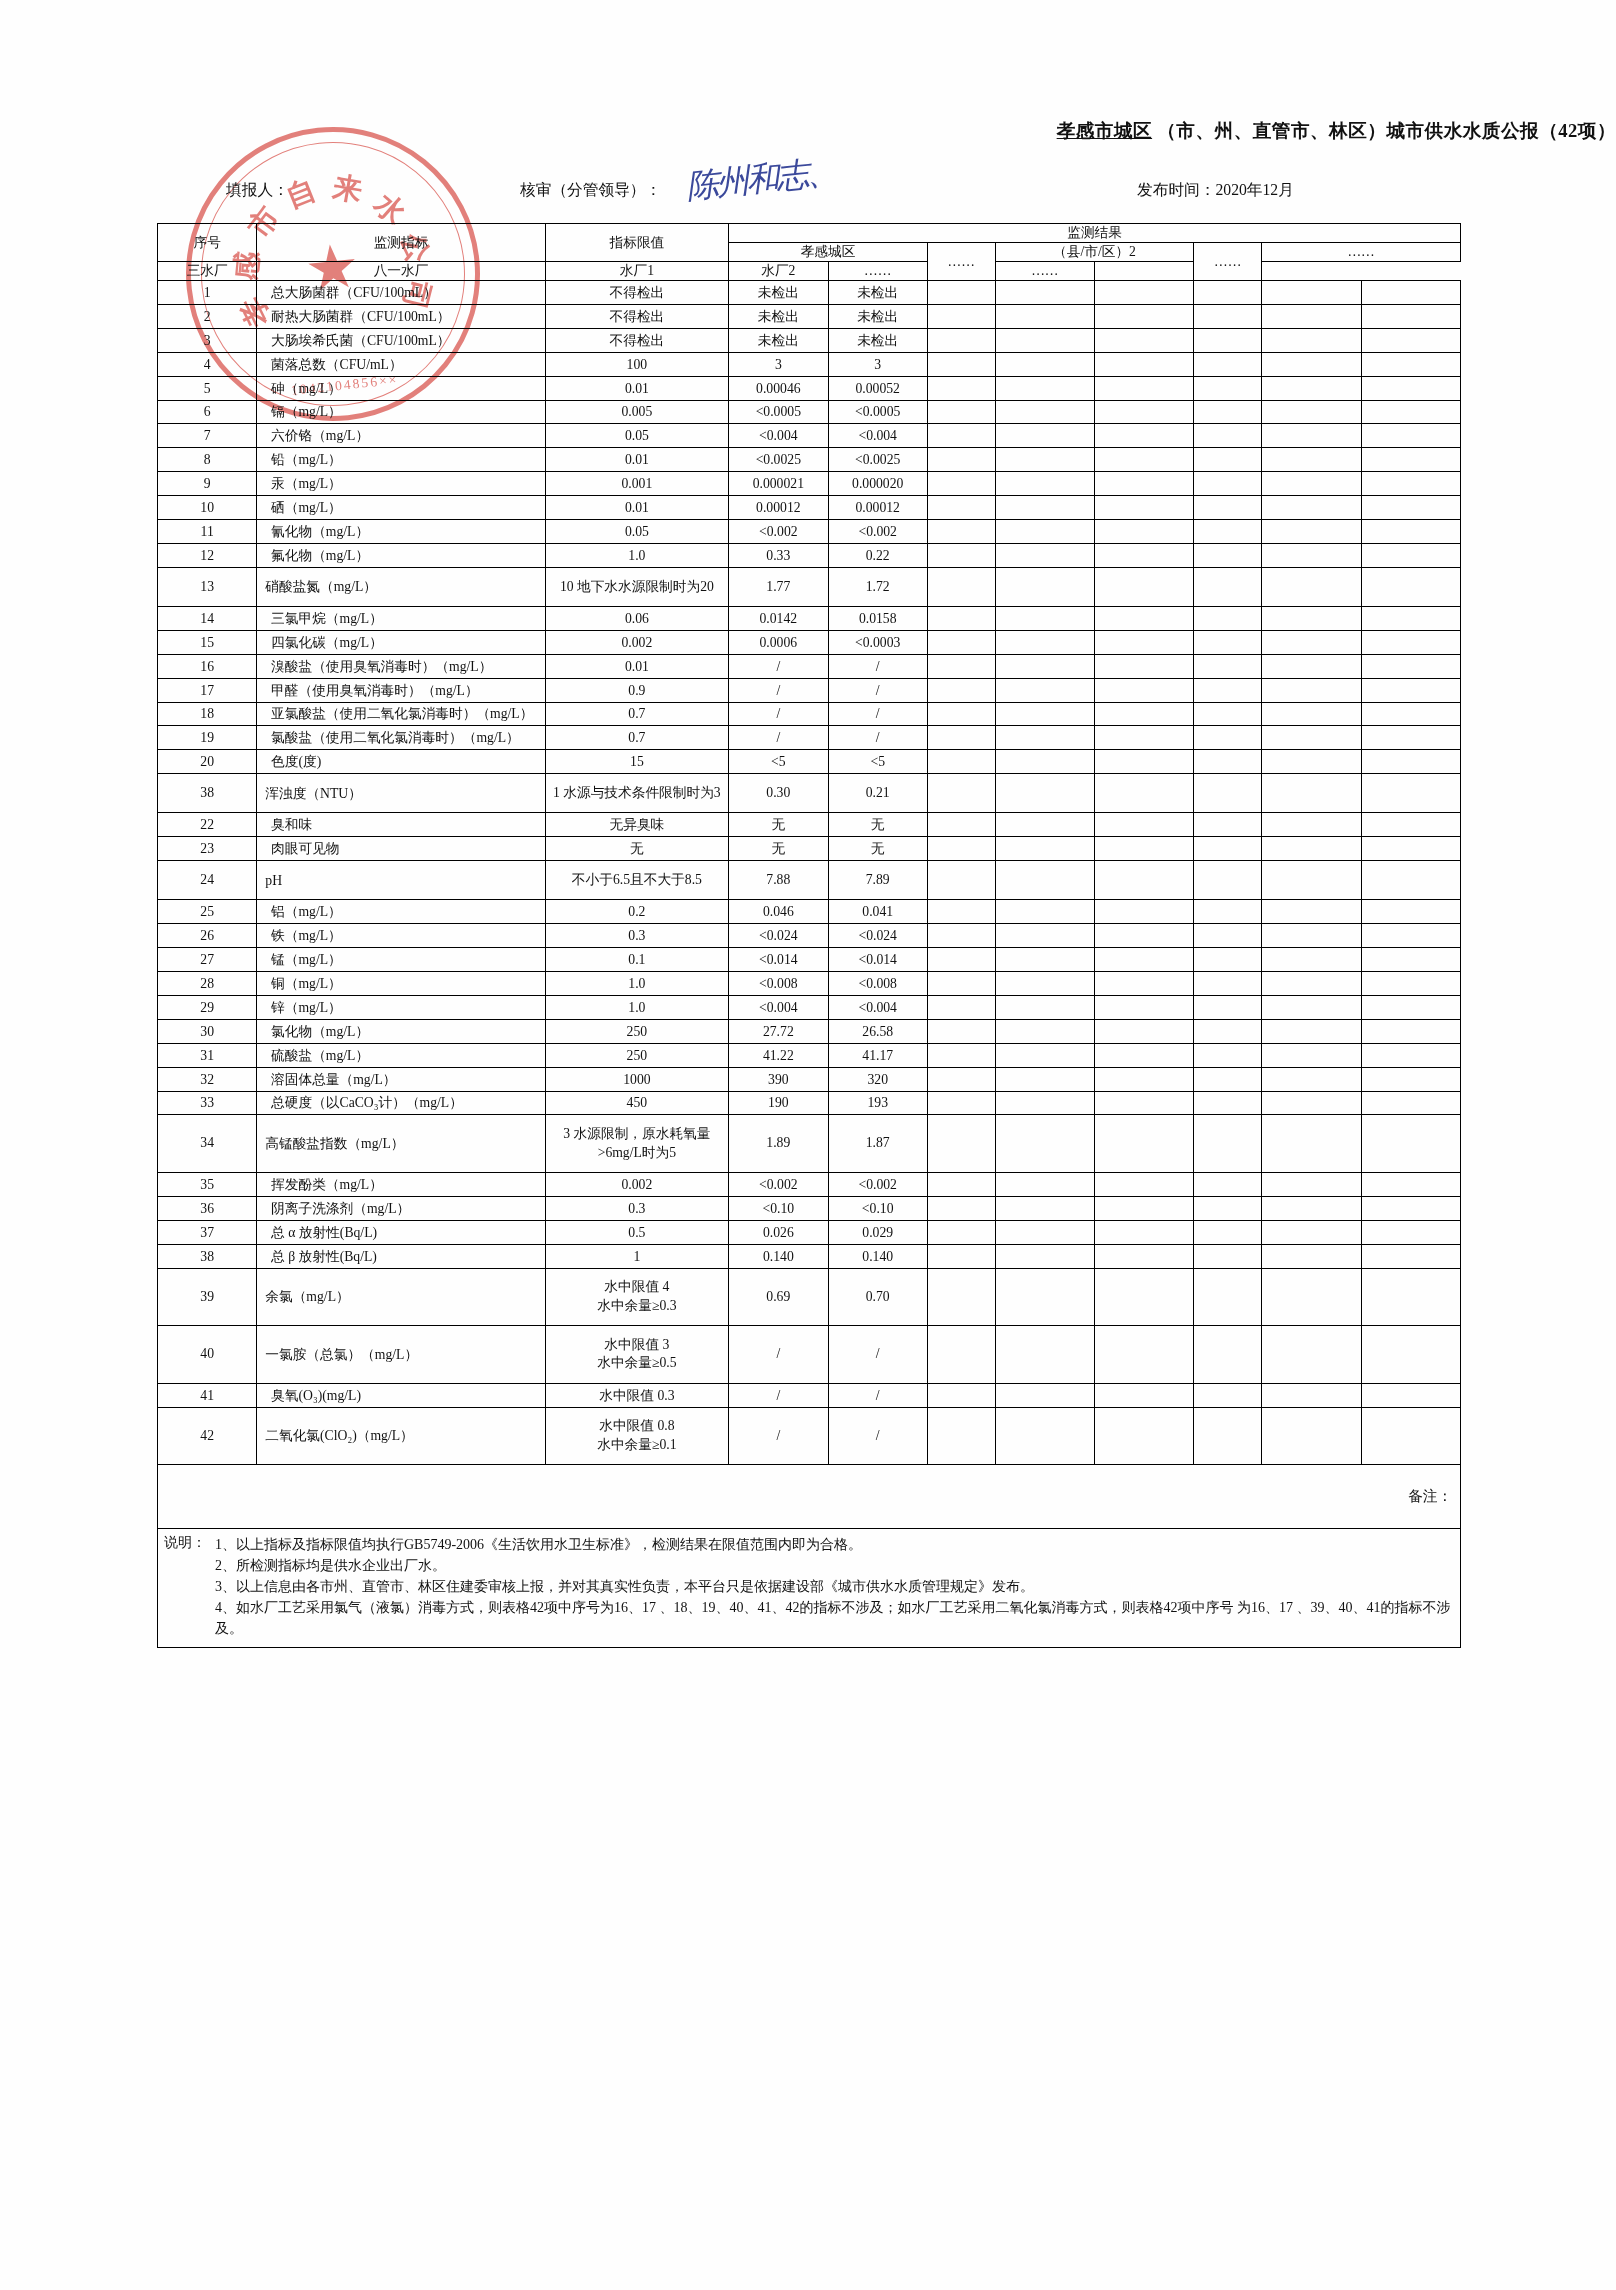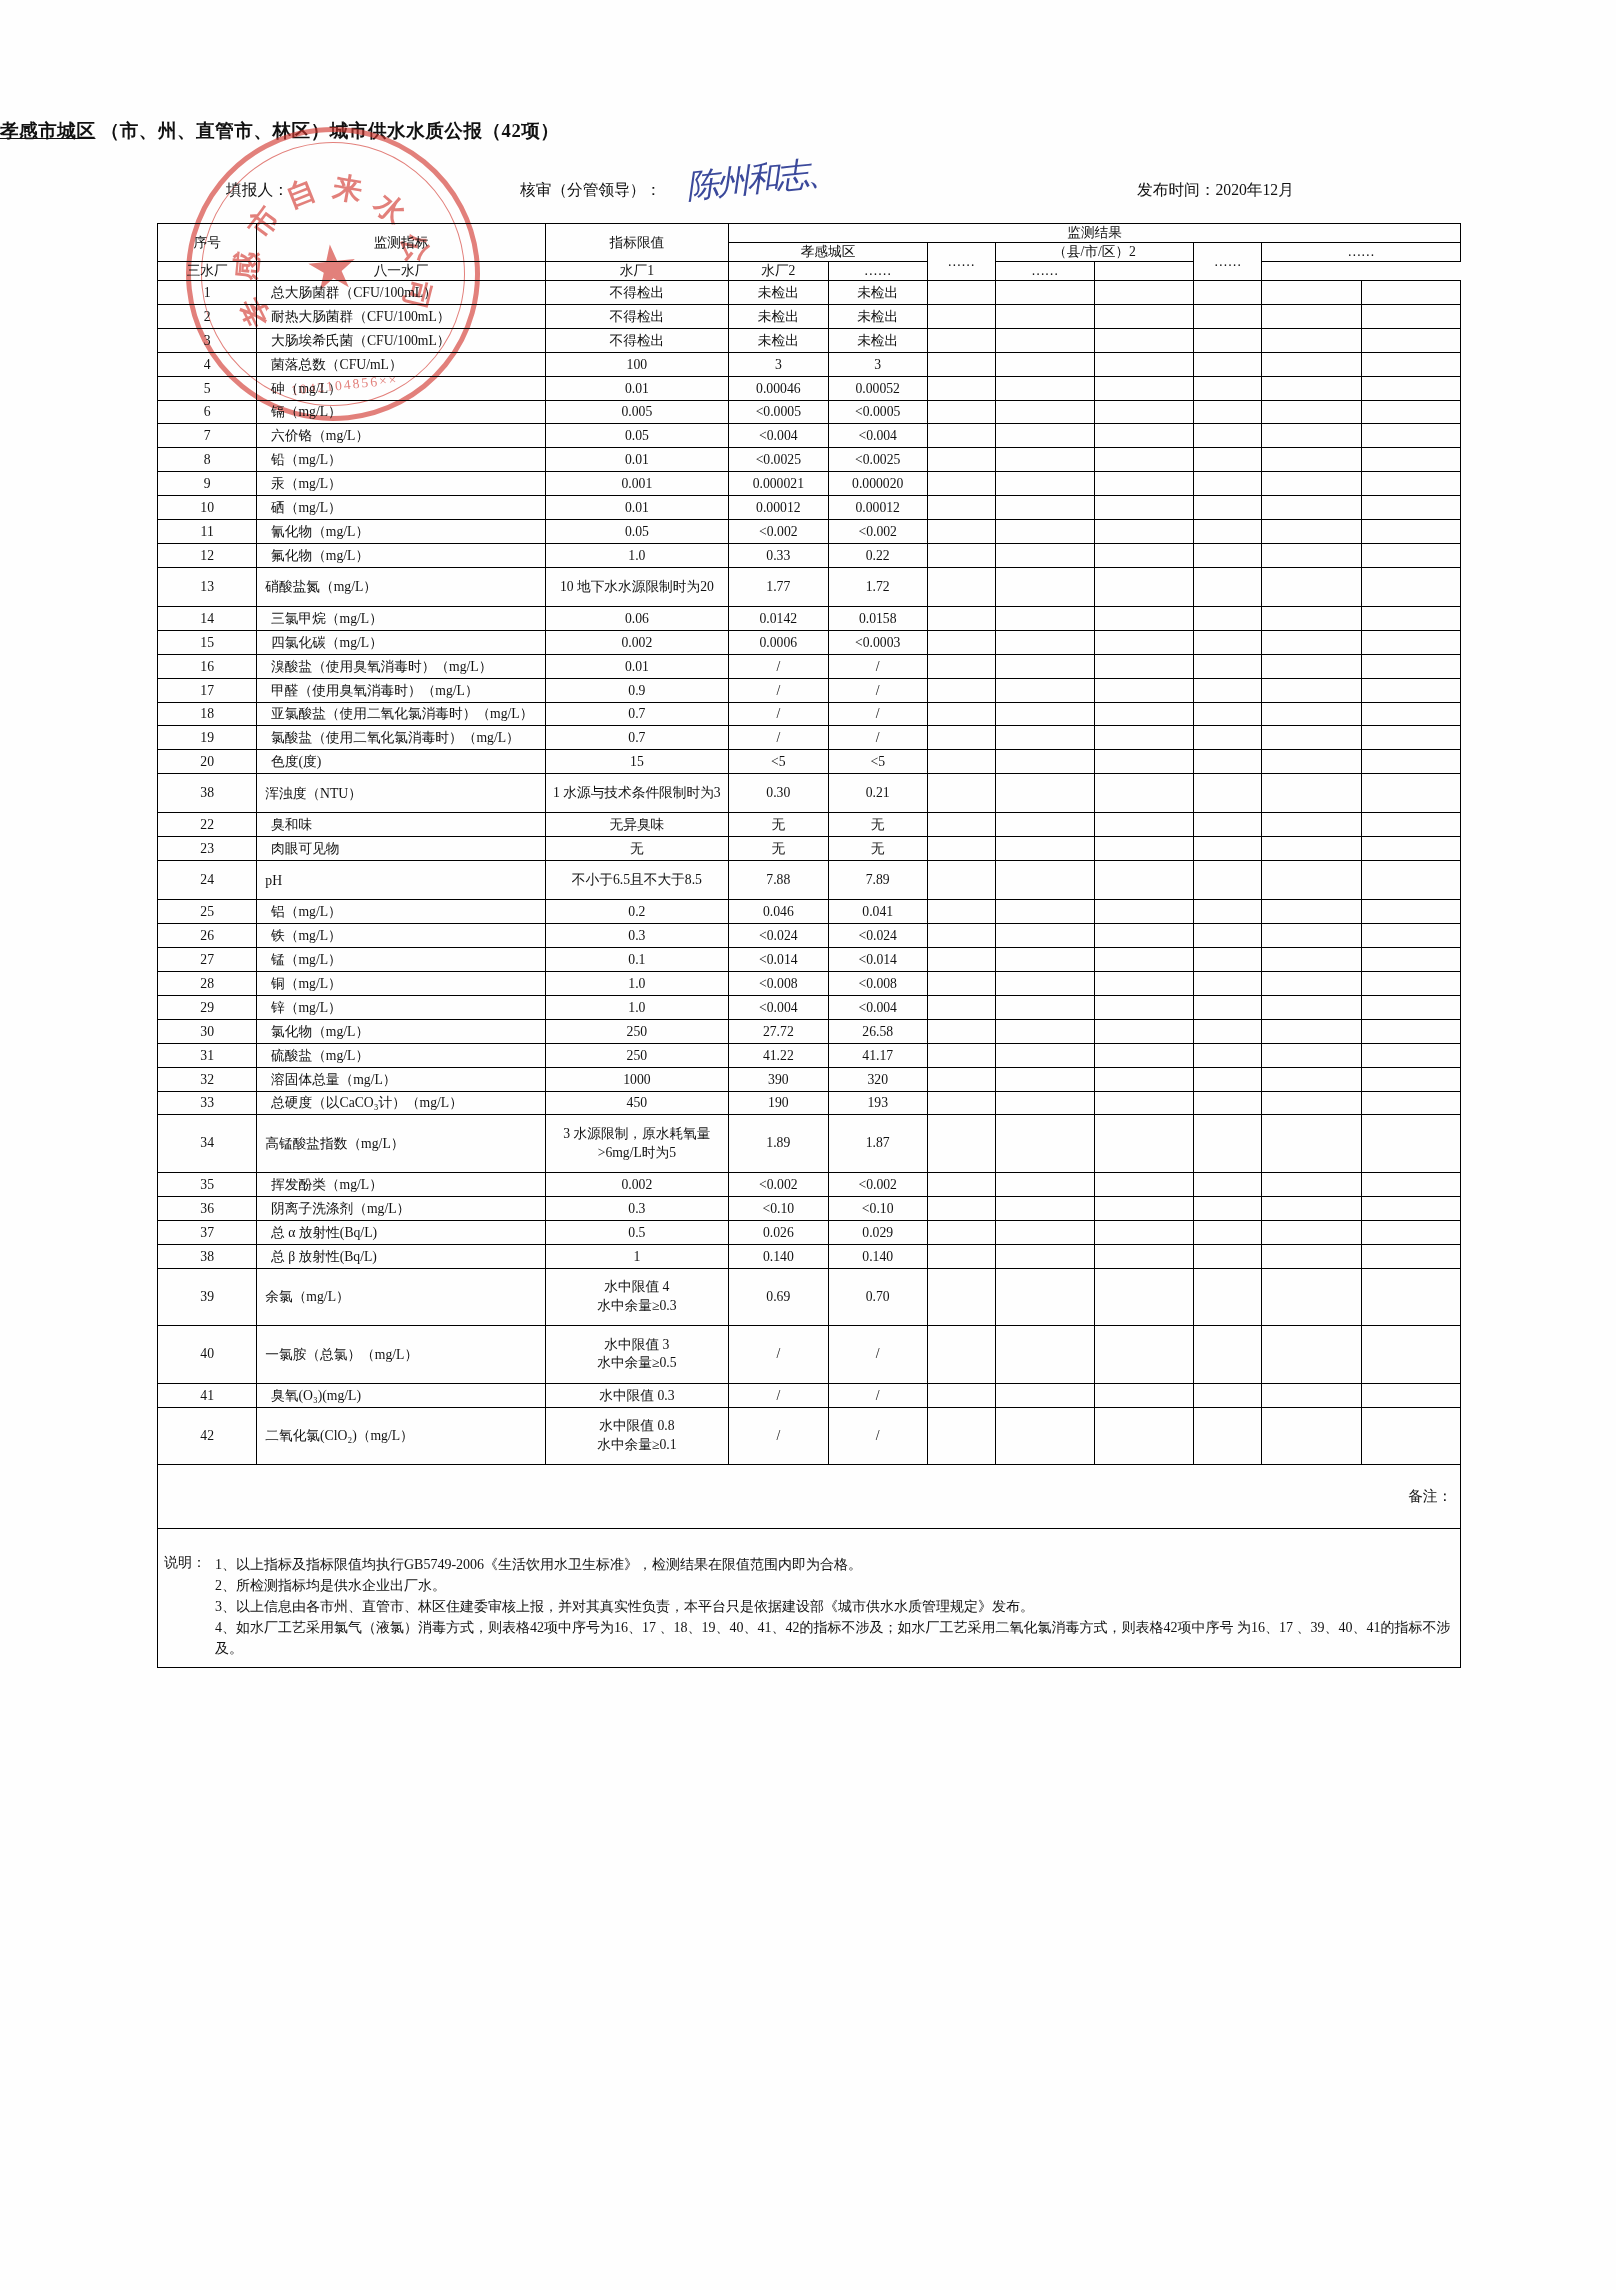--- a/index.html
+++ b/index.html
@@ -1,19 +1,19 @@
 <!DOCTYPE html>
 <html><head>
 <meta charset="utf-8">
 <style>
   html,body{margin:0;padding:0;background:#ffffff;}
   body{width:1616px;height:2291px;font-family:"Liberation Serif",serif;color:#111;position:relative;overflow:hidden;}
   .page{position:absolute;left:0;top:0;width:1616px;height:2291px;background:#fefefe;}
 
-  .title-row{position:absolute;left:0;top:118px;width:1616px;text-align:left;font-size:18.6px;font-weight:bold;letter-spacing:0.5px;}
+  .title-row{position:absolute;left:0;top:118px;width:1616px;text-align:right;font-size:18.6px;font-weight:bold;letter-spacing:0.5px;}
   .title-row .u{ text-decoration:underline; }
 
   .meta-row{position:absolute;left:157px;top:176px;width:1313px;height:33px;font-size:15.7px;}
   .meta-row .m1{position:absolute;left:69px;top:3.9px;}
   .meta-row .m2{position:absolute;left:363px;top:3.9px;}
   .meta-row .m3{position:absolute;left:980px;top:3.9px;}
 
   .sig{position:absolute;left:686px;top:157px;font-family:"Liberation Serif",serif;font-size:33px;color:#1a2a8a;transform:rotate(-6deg);opacity:.85;font-style:italic;letter-spacing:-2.9px;}
 
   
@@ -1570,21 +1570,21 @@
         </tr>
       </tbody>
     <tfoot>
       <tr class="note-row">
         <td class="note-label" colspan="11" style="text-align:right;font-family:Liberation Serif, serif;">备注：</td>
       </tr>
       <tr>
         <td colspan="11" style="text-align:left;height:106px;vertical-align:top;">
           <div style="position:relative;">
             <span style="position:absolute;left:5.9px;top:4.9px;font-size:14px;">说明：</span>
-            <div id="explain-body" style="margin-left:57px;padding:4.9px 5.9px 7.8px 0;font-size:14px;line-height:1.5;margin-top:20px;">
+            <div id="explain-body" style="margin-left:57px;padding:4.9px 5.9px 7.8px 0;font-size:14px;line-height:1.5;">
                 <div>1、以上指标及指标限值均执行GB5749-2006《生活饮用水卫生标准》，检测结果在限值范围内即为合格。</div>
                 <div>2、所检测指标均是供水企业出厂水。</div>
                 <div>3、以上信息由各市州、直管市、林区住建委审核上报，并对其真实性负责，本平台只是依据建设部《城市供水水质管理规定》发布。</div>
                 <div>4、如水厂工艺采用氯气（液氯）消毒方式，则表格42项中序号为16、17 、18、19、40、41、42的指标不涉及；如水厂工艺采用二氧化氯消毒方式，则表格42项中序号 为16、17 、39、40、41的指标不涉及。</div>
               </div>
           </div>
         </td>
       </tr>
     </tfoot>
   </table>

